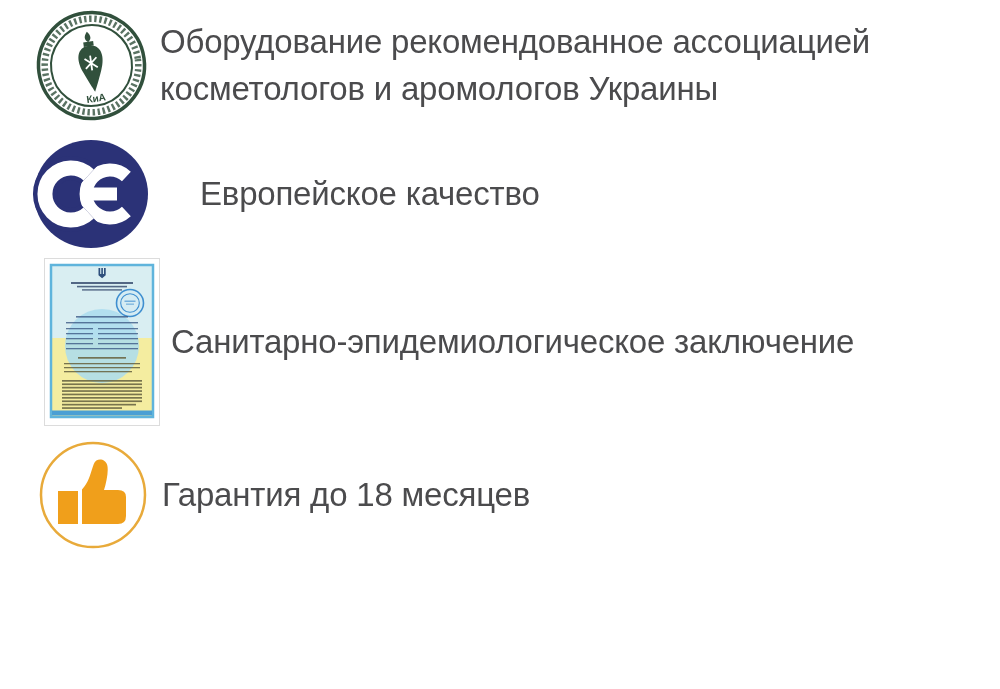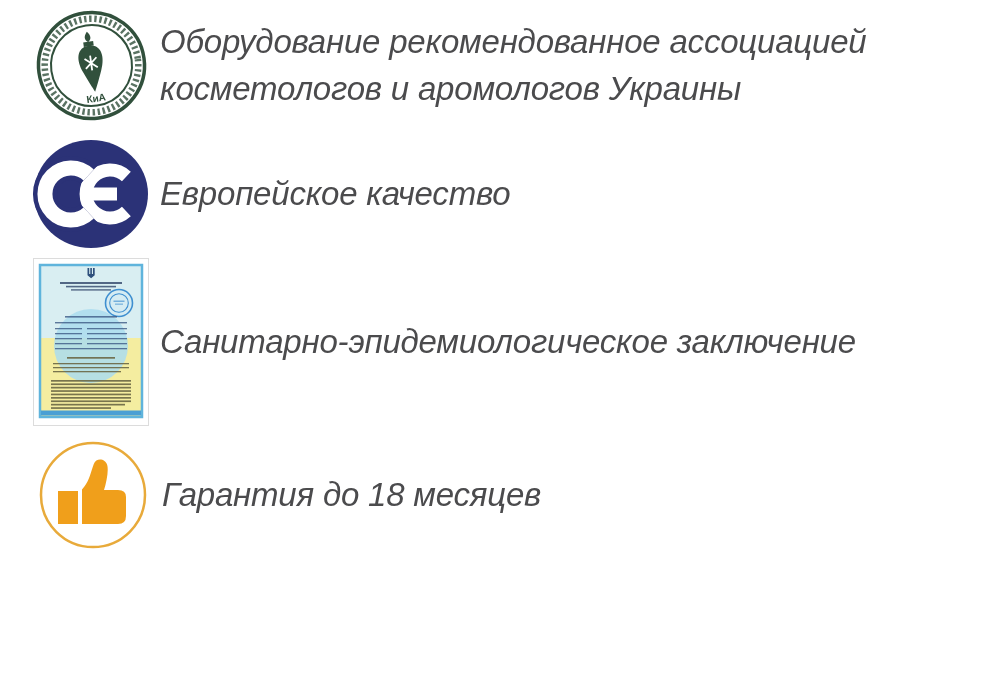--- a/index.html
+++ b/index.html
@@ -12,32 +12,31 @@
     font-family:"Liberation Sans", sans-serif;
     padding-top:8px;
     box-sizing:border-box;
   }
   .row{
     display:flex;
     align-items:center;
     padding-left:30px;
   }
   .row-association{margin-bottom:15px;}
-  .row-ce{margin-bottom:8px;}
-  .row-certificate{margin-bottom:14px;}
+  .row-ce{margin-bottom:8px;gap:40px;}
+  .row-certificate{margin-bottom:14px;margin-left:11px;}
   .row-warranty{margin-bottom:6px;padding-left:32px;}
   .icon-box{
     flex:0 0 122px;
     display:flex;
     align-items:center;
     justify-content:center;
   }
   .label{
     margin-left:8px;
-    font-style:italic;
     font-size:33px;
     line-height:1.4;
     letter-spacing:-0.2px;
     color:var(--text,#4b4b4d);
     max-width:805px;
   }
   
   .seal-stroke{stroke:var(--seal-green,#31503c);fill:none;}
   .seal-fill{fill:var(--seal-green,#31503c);}
   .ce-bg{fill:var(--ce-navy,#2b3277);}

